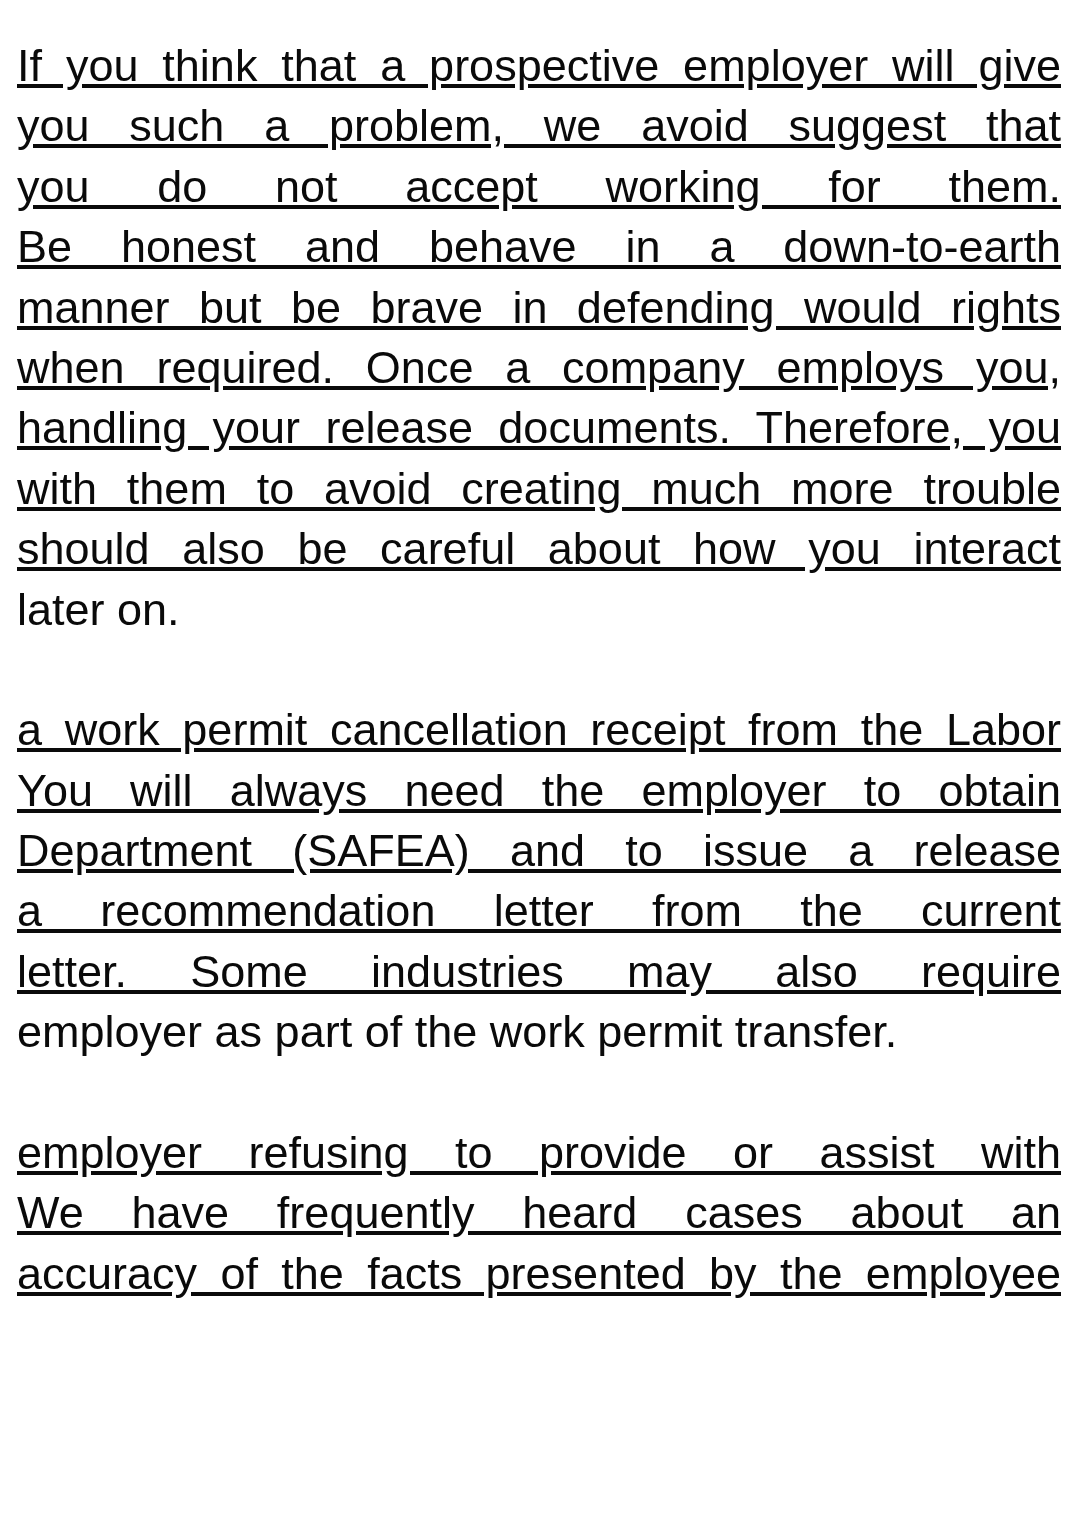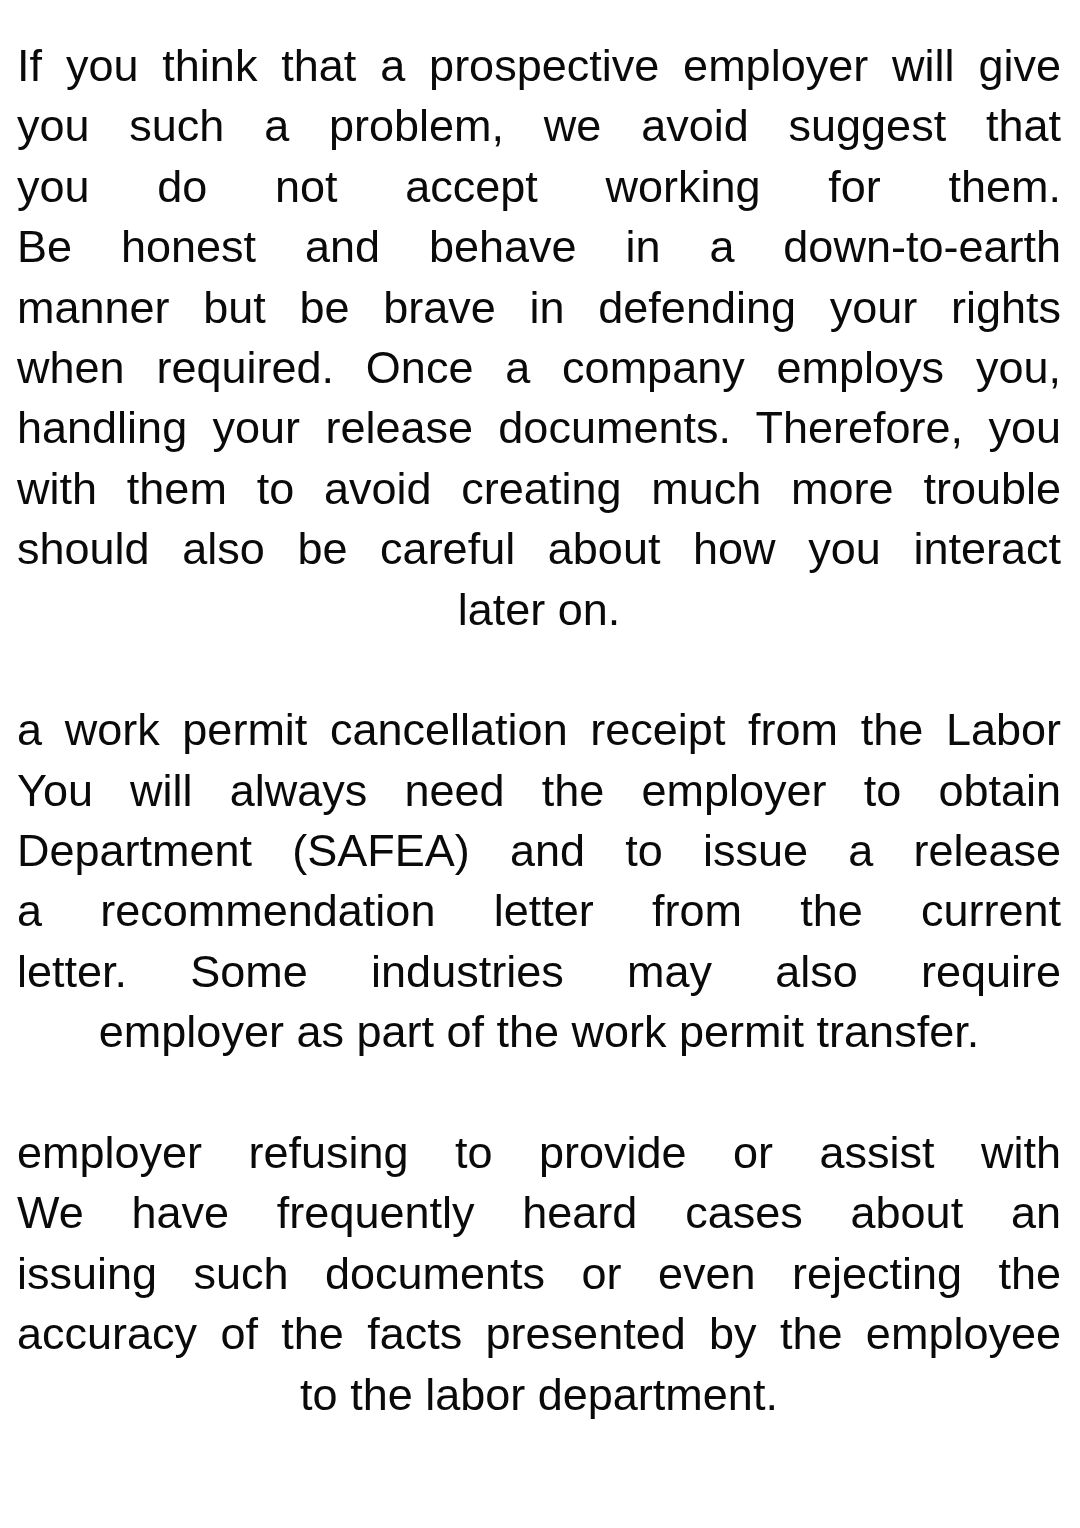--- a/index.html
+++ b/index.html
@@ -24,56 +24,54 @@
     line-height: 60.4px;
   }
   .para {
     margin: 0 0 60.4px 0;
   }
   .line {
     display: block;
     height: 60.4px;
     white-space: nowrap;
     overflow: visible;
-    text-align: center;
   }
   .line.justify {
     text-align: justify;
     text-align-last: justify;
     white-space: normal;
+    text-decoration: underline;
   }
 </style>
 </head>
 <body>
 
 <div class="doc">
 
   <div class="para">
     <span class="line justify">If you think that a prospective employer will give</span>
     <span class="line justify">you such a problem, we avoid suggest that</span>
     <span class="line justify">you do not accept working for them.</span>
     <span class="line justify">Be honest and behave in a down-to-earth</span>
-    <span class="line justify">manner but be brave in defending your rights</span>
+    <span class="line justify">manner but be brave in defending would rights</span>
     <span class="line justify">when required. Once a company employs you,</span>
     <span class="line justify">handling your release documents. Therefore, you</span>
     <span class="line justify">with them to avoid creating much more trouble</span>
     <span class="line justify">should also be careful about how you interact</span>
     <span class="line">later on.</span>
   </div>
 
   <div class="para">
     <span class="line justify">a work permit cancellation receipt from the Labor</span>
     <span class="line justify">You will always need the employer to obtain</span>
     <span class="line justify">Department (SAFEA) and to issue a release</span>
     <span class="line justify">a recommendation letter from the current</span>
     <span class="line justify">letter. Some industries may also require</span>
     <span class="line">employer as part of the work permit transfer.</span>
   </div>
 
   <div class="para">
     <span class="line justify">employer refusing to provide or assist with</span>
     <span class="line justify">We have frequently heard cases about an</span>
-    <span class="line justify">issuing such documents or even rejecting the</span>
     <span class="line justify">accuracy of the facts presented by the employee</span>
-    <span class="line">to the labor department.</span>
   </div>
 
 </div>
 
 </body></html>

